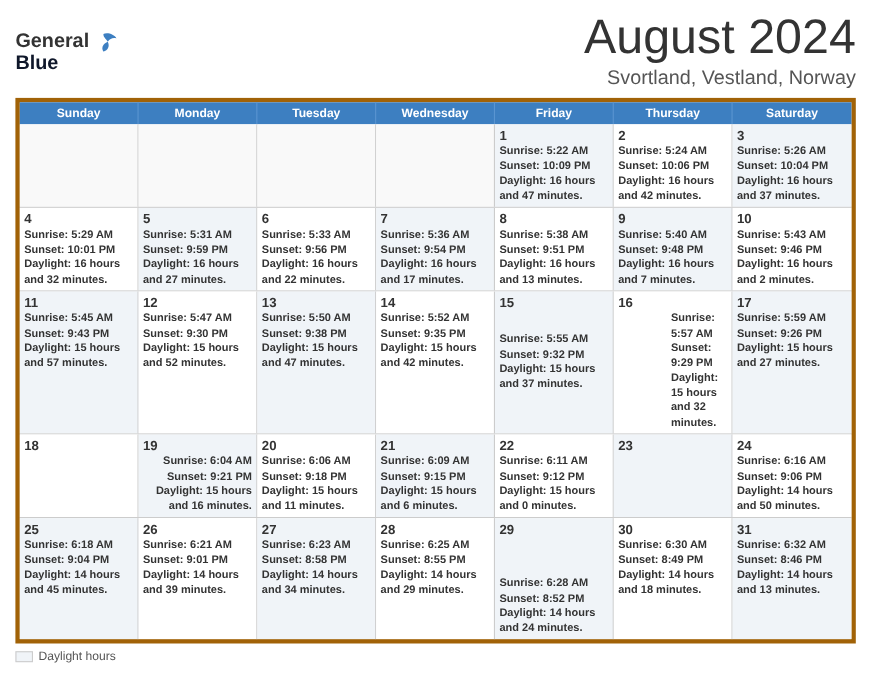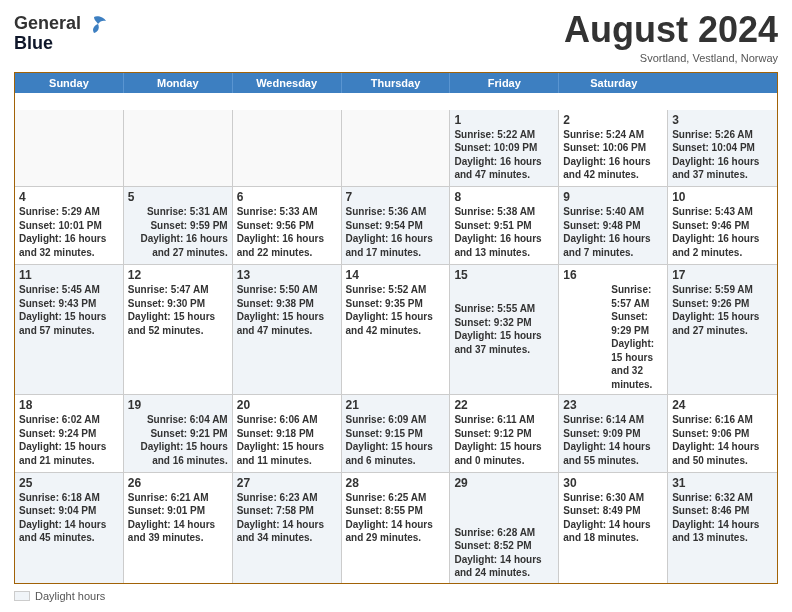--- a/index.html
+++ b/index.html
@@ -13,54 +13,53 @@
     .page {
       width: 792px;
       height: 612px;
       padding: 10px 14px 10px 14px;
       display: flex;
       flex-direction: column;
     }
     .header {
       display: flex;
       justify-content: space-between;
-      align-items: flex-start;
+      align-items: center;
       margin-bottom: 8px;
     }
     .logo {
       display: flex;
       align-items: flex-start;
       margin-top: 4px;
     }
     .logo-text {
       display: flex;
       flex-direction: column;
       line-height: 1.1;
     }
     .title-block {
       text-align: right;
     }
     .month-year {
-      font-size: 36px;
-      font-weight: bold;
+      font-size: 44px;
+      font-weight: normal;
       color: #333;
       line-height: 1.1;
       margin-left: 41px;
     }
     .location {
-      font-size: 11px;
+      font-size: 18px;
       color: #555;
       margin-top: 2px;
     }
     .calendar {
       flex: 1;
       display: flex;
       flex-direction: column;
-      border: 1px solid #a16207;
-      gap: 17px;
+      border: 4px solid #a16207;
     }
     .cal-header {
       display: grid;
       grid-template-columns: repeat(7, 1fr);
       background: #3d7fc1;
     }
     .cal-header-cell {
       color: #fff;
       font-size: 11px;
       font-weight: bold;
@@ -142,23 +141,24 @@
     <div class="title-block">
       <div class="month-year">August 2024</div>
       <div class="location">Svortland, Vestland, Norway</div>
     </div>
   </div>
 
   <div class="calendar">
     <div class="cal-header" id="cal-header">
         <div class="cal-header-cell">Sunday</div>
         <div class="cal-header-cell">Monday</div>
+        <div class="cal-header-cell">Tuesday</div>
         <div class="cal-header-cell">Wednesday</div>
+        <div class="cal-header-cell">Friday</div>
         <div class="cal-header-cell">Thursday</div>
-        <div class="cal-header-cell">Friday</div>
         <div class="cal-header-cell">Saturday</div>
       </div>
     <div class="cal-body" id="cal-body">
         <div class="cal-row">
           <div class="cal-cell empty"></div>
           <div class="cal-cell empty"></div>
           <div class="cal-cell empty"></div>
           <div class="cal-cell empty"></div>
           <div class="cal-cell shaded">
             <span class="day-num">1</span>
@@ -181,21 +181,21 @@
         </div>
         <div class="cal-row">
           <div class="cal-cell">
             <span class="day-num">4</span>
             <div class="cell-text" style="white-space: pre-line;">Sunrise: 5:29 AM
 Sunset: 10:01 PM
 Daylight: 16 hours and 32 minutes.</div>
           </div>
           <div class="cal-cell shaded">
             <span class="day-num">5</span>
-            <div class="cell-text" style="white-space: pre-line; text-align: right;">Sunrise: 5:31 AM
+            <div class="cell-text" style="white-space: pre-line;">Sunrise: 5:31 AM
 Sunset: 9:59 PM
 Daylight: 16 hours and 27 minutes.</div>
           </div>
           <div class="cal-cell">
             <span class="day-num">6</span>
             <div class="cell-text" style="white-space: pre-line;">Sunrise: 5:33 AM
 Sunset: 9:56 PM
 Daylight: 16 hours and 22 minutes.</div>
           </div>
           <div class="cal-cell shaded">
@@ -263,23 +263,20 @@
           <div class="cal-cell shaded">
             <span class="day-num">17</span>
             <div class="cell-text" style="white-space: pre-line;">Sunrise: 5:59 AM
 Sunset: 9:26 PM
 Daylight: 15 hours and 27 minutes.</div>
           </div>
         </div>
         <div class="cal-row">
           <div class="cal-cell">
             <span class="day-num">18</span>
-            <div class="cell-text" style="white-space: pre-line;">Sunrise: 6:02 AM
-Sunset: 9:24 PM
-Daylight: 15 hours and 21 minutes.</div>
           </div>
           <div class="cal-cell shaded">
             <span class="day-num">19</span>
             <div class="cell-text" style="white-space: pre-line; text-align: right;">Sunrise: 6:04 AM
 Sunset: 9:21 PM
 Daylight: 15 hours and 16 minutes.</div>
           </div>
           <div class="cal-cell">
             <span class="day-num">20</span>
             <div class="cell-text" style="white-space: pre-line;">Sunrise: 6:06 AM
@@ -293,23 +290,20 @@
 Daylight: 15 hours and 6 minutes.</div>
           </div>
           <div class="cal-cell">
             <span class="day-num">22</span>
             <div class="cell-text" style="white-space: pre-line;">Sunrise: 6:11 AM
 Sunset: 9:12 PM
 Daylight: 15 hours and 0 minutes.</div>
           </div>
           <div class="cal-cell shaded">
             <span class="day-num">23</span>
-            <div class="cell-text" style="white-space: pre-line;">Sunrise: 6:14 AM
-Sunset: 9:09 PM
-Daylight: 14 hours and 55 minutes.</div>
           </div>
           <div class="cal-cell">
             <span class="day-num">24</span>
             <div class="cell-text" style="white-space: pre-line;">Sunrise: 6:16 AM
 Sunset: 9:06 PM
 Daylight: 14 hours and 50 minutes.</div>
           </div>
         </div>
         <div class="cal-row">
           <div class="cal-cell shaded">
@@ -320,21 +314,21 @@
           </div>
           <div class="cal-cell">
             <span class="day-num">26</span>
             <div class="cell-text" style="white-space: pre-line;">Sunrise: 6:21 AM
 Sunset: 9:01 PM
 Daylight: 14 hours and 39 minutes.</div>
           </div>
           <div class="cal-cell shaded">
             <span class="day-num">27</span>
             <div class="cell-text" style="white-space: pre-line;">Sunrise: 6:23 AM
-Sunset: 7:58 PM
+Sunset: 8:58 PM
 Daylight: 14 hours and 34 minutes.</div>
           </div>
           <div class="cal-cell">
             <span class="day-num">28</span>
             <div class="cell-text" style="white-space: pre-line;">Sunrise: 6:25 AM
 Sunset: 8:55 PM
 Daylight: 14 hours and 29 minutes.</div>
           </div>
           <div class="cal-cell shaded">
             <span class="day-num">29</span>

